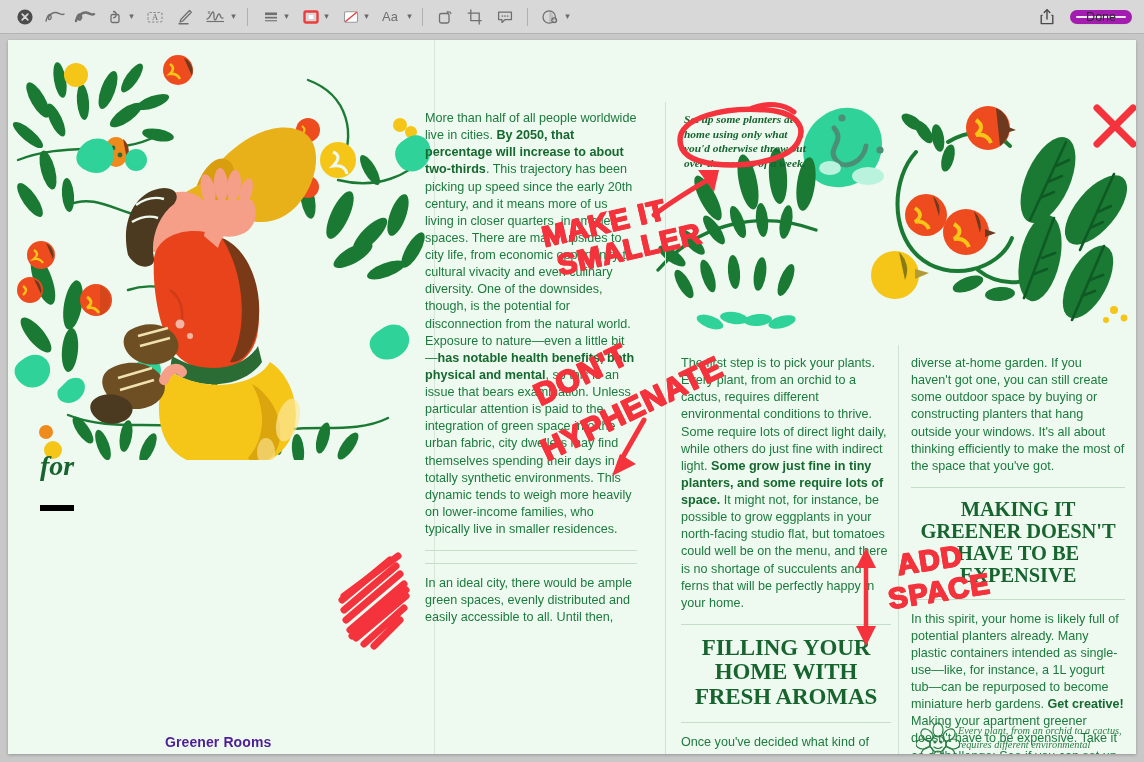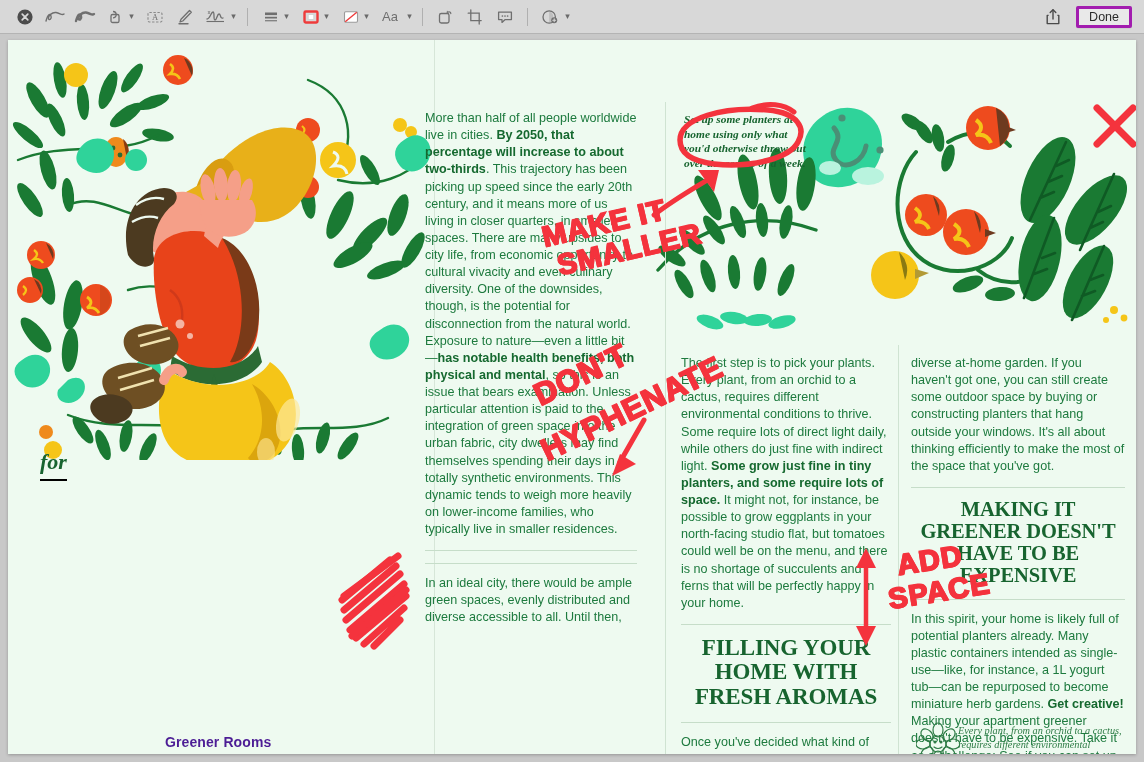--- a/index.html
+++ b/index.html
@@ -34,24 +34,24 @@
     position: relative;
   }
   .tb-btn.wide { min-width: 40px; }
   .tb-sep {
     width: 1px; height: 18px; background: #b0b0b0;
     margin: 0 7px;
   }
   .chev { font-size: 9px; color: #6a6a6a; line-height: 1; margin-left:1px;}
   .tb-spacer { flex: 1; }
   .done-btn {
-    height: 22px; padding: 0 10px;
+    height: 14px; padding: 0 10px;
     background: #e9e9e9;
-    border: 3px solid #a21caf;
-    border-radius: 2px;
+    border: 6px solid #a21caf;
+    border-radius: 10px;
     font-size: 12.5px; color: #2b2b2b;
     display: flex; align-items: center;
     margin-left: 8px; margin-right: 2px;
     box-shadow: 0 0.5px 0.5px rgba(0,0,0,0.08);
   }
   svg.ic { display:block; }
 
   
   .doc {
     position: absolute;
@@ -82,24 +82,24 @@
     color: #17642f;
     line-height: 0.92;
     letter-spacing: -0.5px;
   }
   .t1 { font-size: 66px; }
   .t2 { font-size: 66px; display:flex; align-items:flex-end; gap:6px; }
   .t3 { font-size: 66px; display:flex; align-items:flex-end; gap:4px;}
   .t-for {
     font-family: "Liberation Serif", serif;
     font-style: italic; font-weight: 700;
-    font-size: 22px; color: #17642f;
-    border-bottom: 2px solid #000000;
+    font-size: 28px; color: #17642f;
+    border-bottom: 6px solid #000000;
     line-height: 1.5;
-    padding-bottom: 1px;
+    padding-bottom: 18px;
   }
   .t-sub {
     position: absolute; left: 157px; top: 694px;
     font-size: 14px; color: #4c1d95; font-weight: 600;
     letter-spacing: 0.1px;
   }
 
   
   .col {
     position: absolute;
@@ -586,21 +586,21 @@
 
     <div class="pullquote">Set up some planters at home using only what you'd otherwise throw out over the course of a week.</div>
 
     <div class="rule-v" style="left:657px; top:62px; height:652px;"></div>
     <div class="rule-v" style="left:890px; top:305px; height:409px;"></div>
 
     <div class="col colA">
       <p><span>More than half of all people worldwide live in cities. </span><b>By 2050, that percentage will increase to about two-thirds</b><span>. This trajectory has been picking up speed since the early 20th century, and it means more of us living in closer quarters, in smaller spaces. There are many upsides to city life, from economic opportunity to cultural vivacity and even culinary diversity. One of the downsides, though, is the potential for disconnection from the natural world. Exposure to nature—even a little bit—</span><b>has notable health benefits, both physical and mental</b><span>, so this is an issue that bears examination. Unless particular attention is paid to the integration of green space into the urban fabric, city dwellers may find themselves spending their days in totally synthetic environments. This dynamic tends to weigh more heavily on lower-income families, who typically live in smaller residences.</span></p>
       <div class="rule-h"></div>
       <div class="rule-h"></div>
-      <p><span>In an ideal city, there would be ample green spaces, evenly distributed and diverse accessible to all. Until then, </span></p>
+      <p><span>In an ideal city, there would be ample green spaces, evenly distributed and easily accessible to all. Until then, </span></p>
     </div>
 
     <div class="col colB">
       <p><span>The first step is to pick your plants. Every plant, from an orchid to a cactus, requires different environmental conditions to thrive. Some require lots of direct light daily, while others do just fine with indirect light. </span><b>Some grow just fine in tiny planters, and some require lots of space.</b><span> It might not, for instance, be possible to grow eggplants in your north-facing studio flat, but tomatoes could well be on the menu, and there is no shortage of succulents and ferns that will be perfectly happy in your home.</span></p>
       <div class="rule-h"></div>
       <div class="head">FILLING YOUR HOME WITH FRESH AROMAS</div>
       <div class="rule-h"></div>
       <p><span>Once you've decided what kind of plants you'd like to grow, you can begin assessing whether or not you're able to </span></p>
     </div>
 

